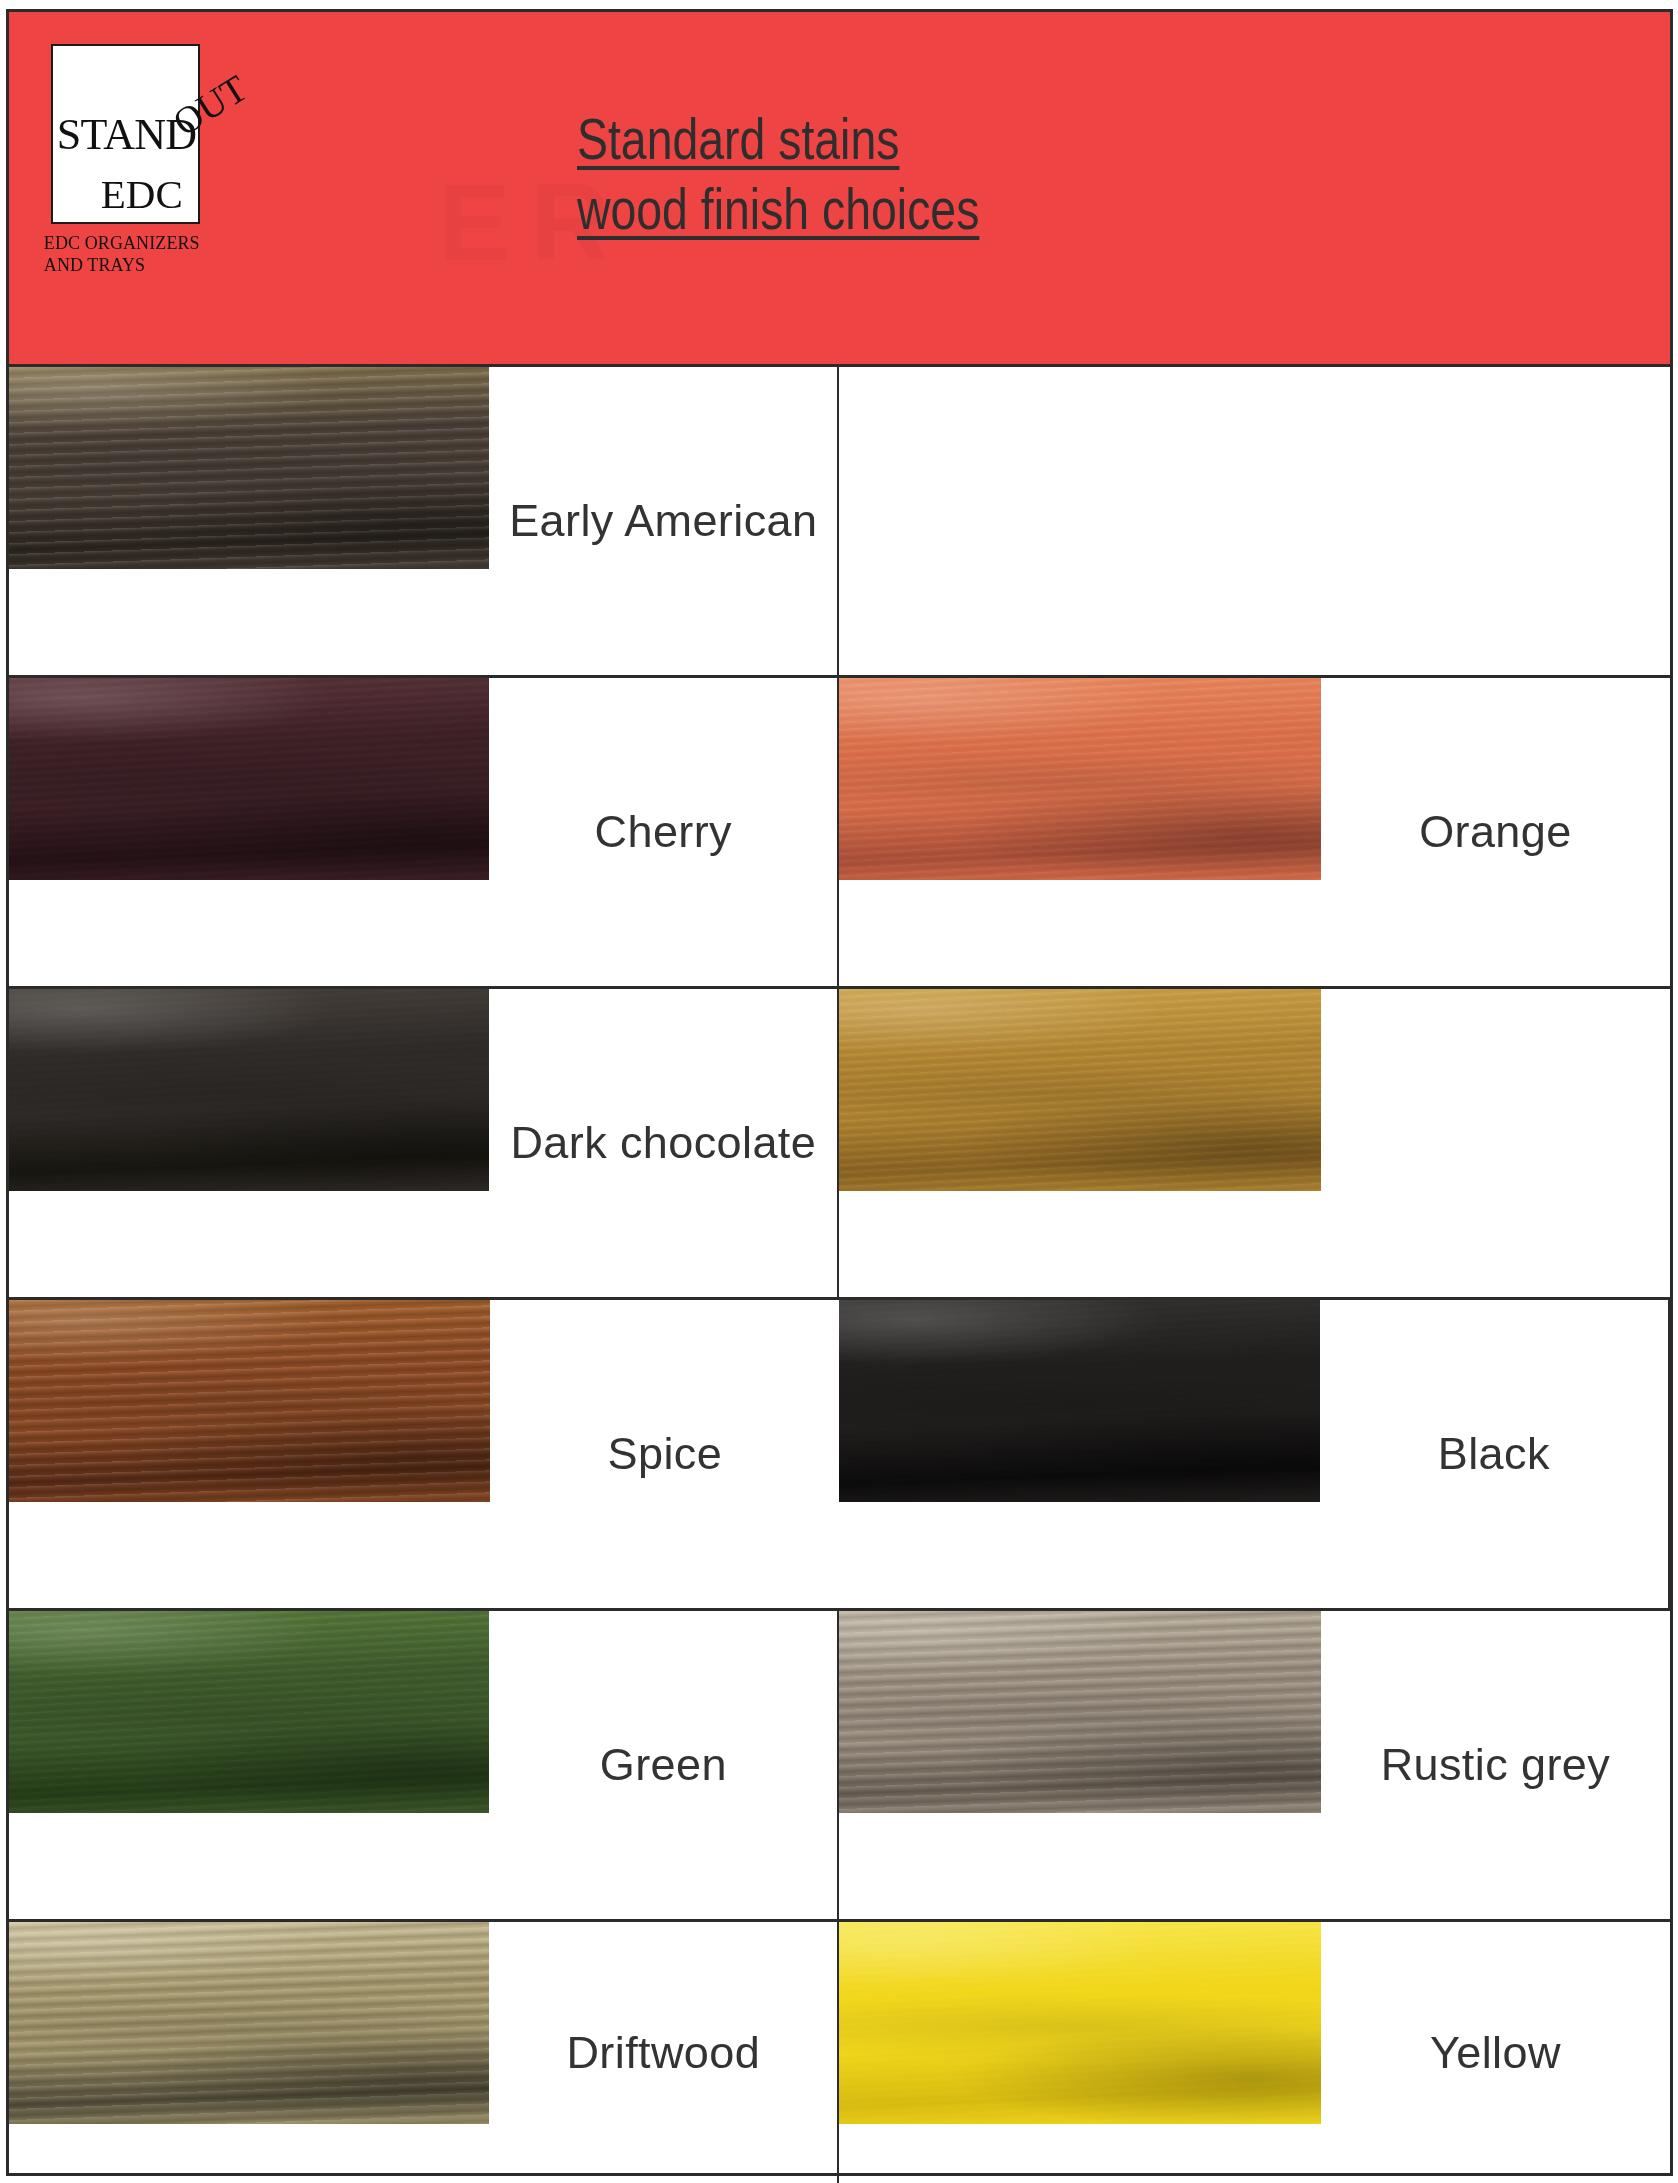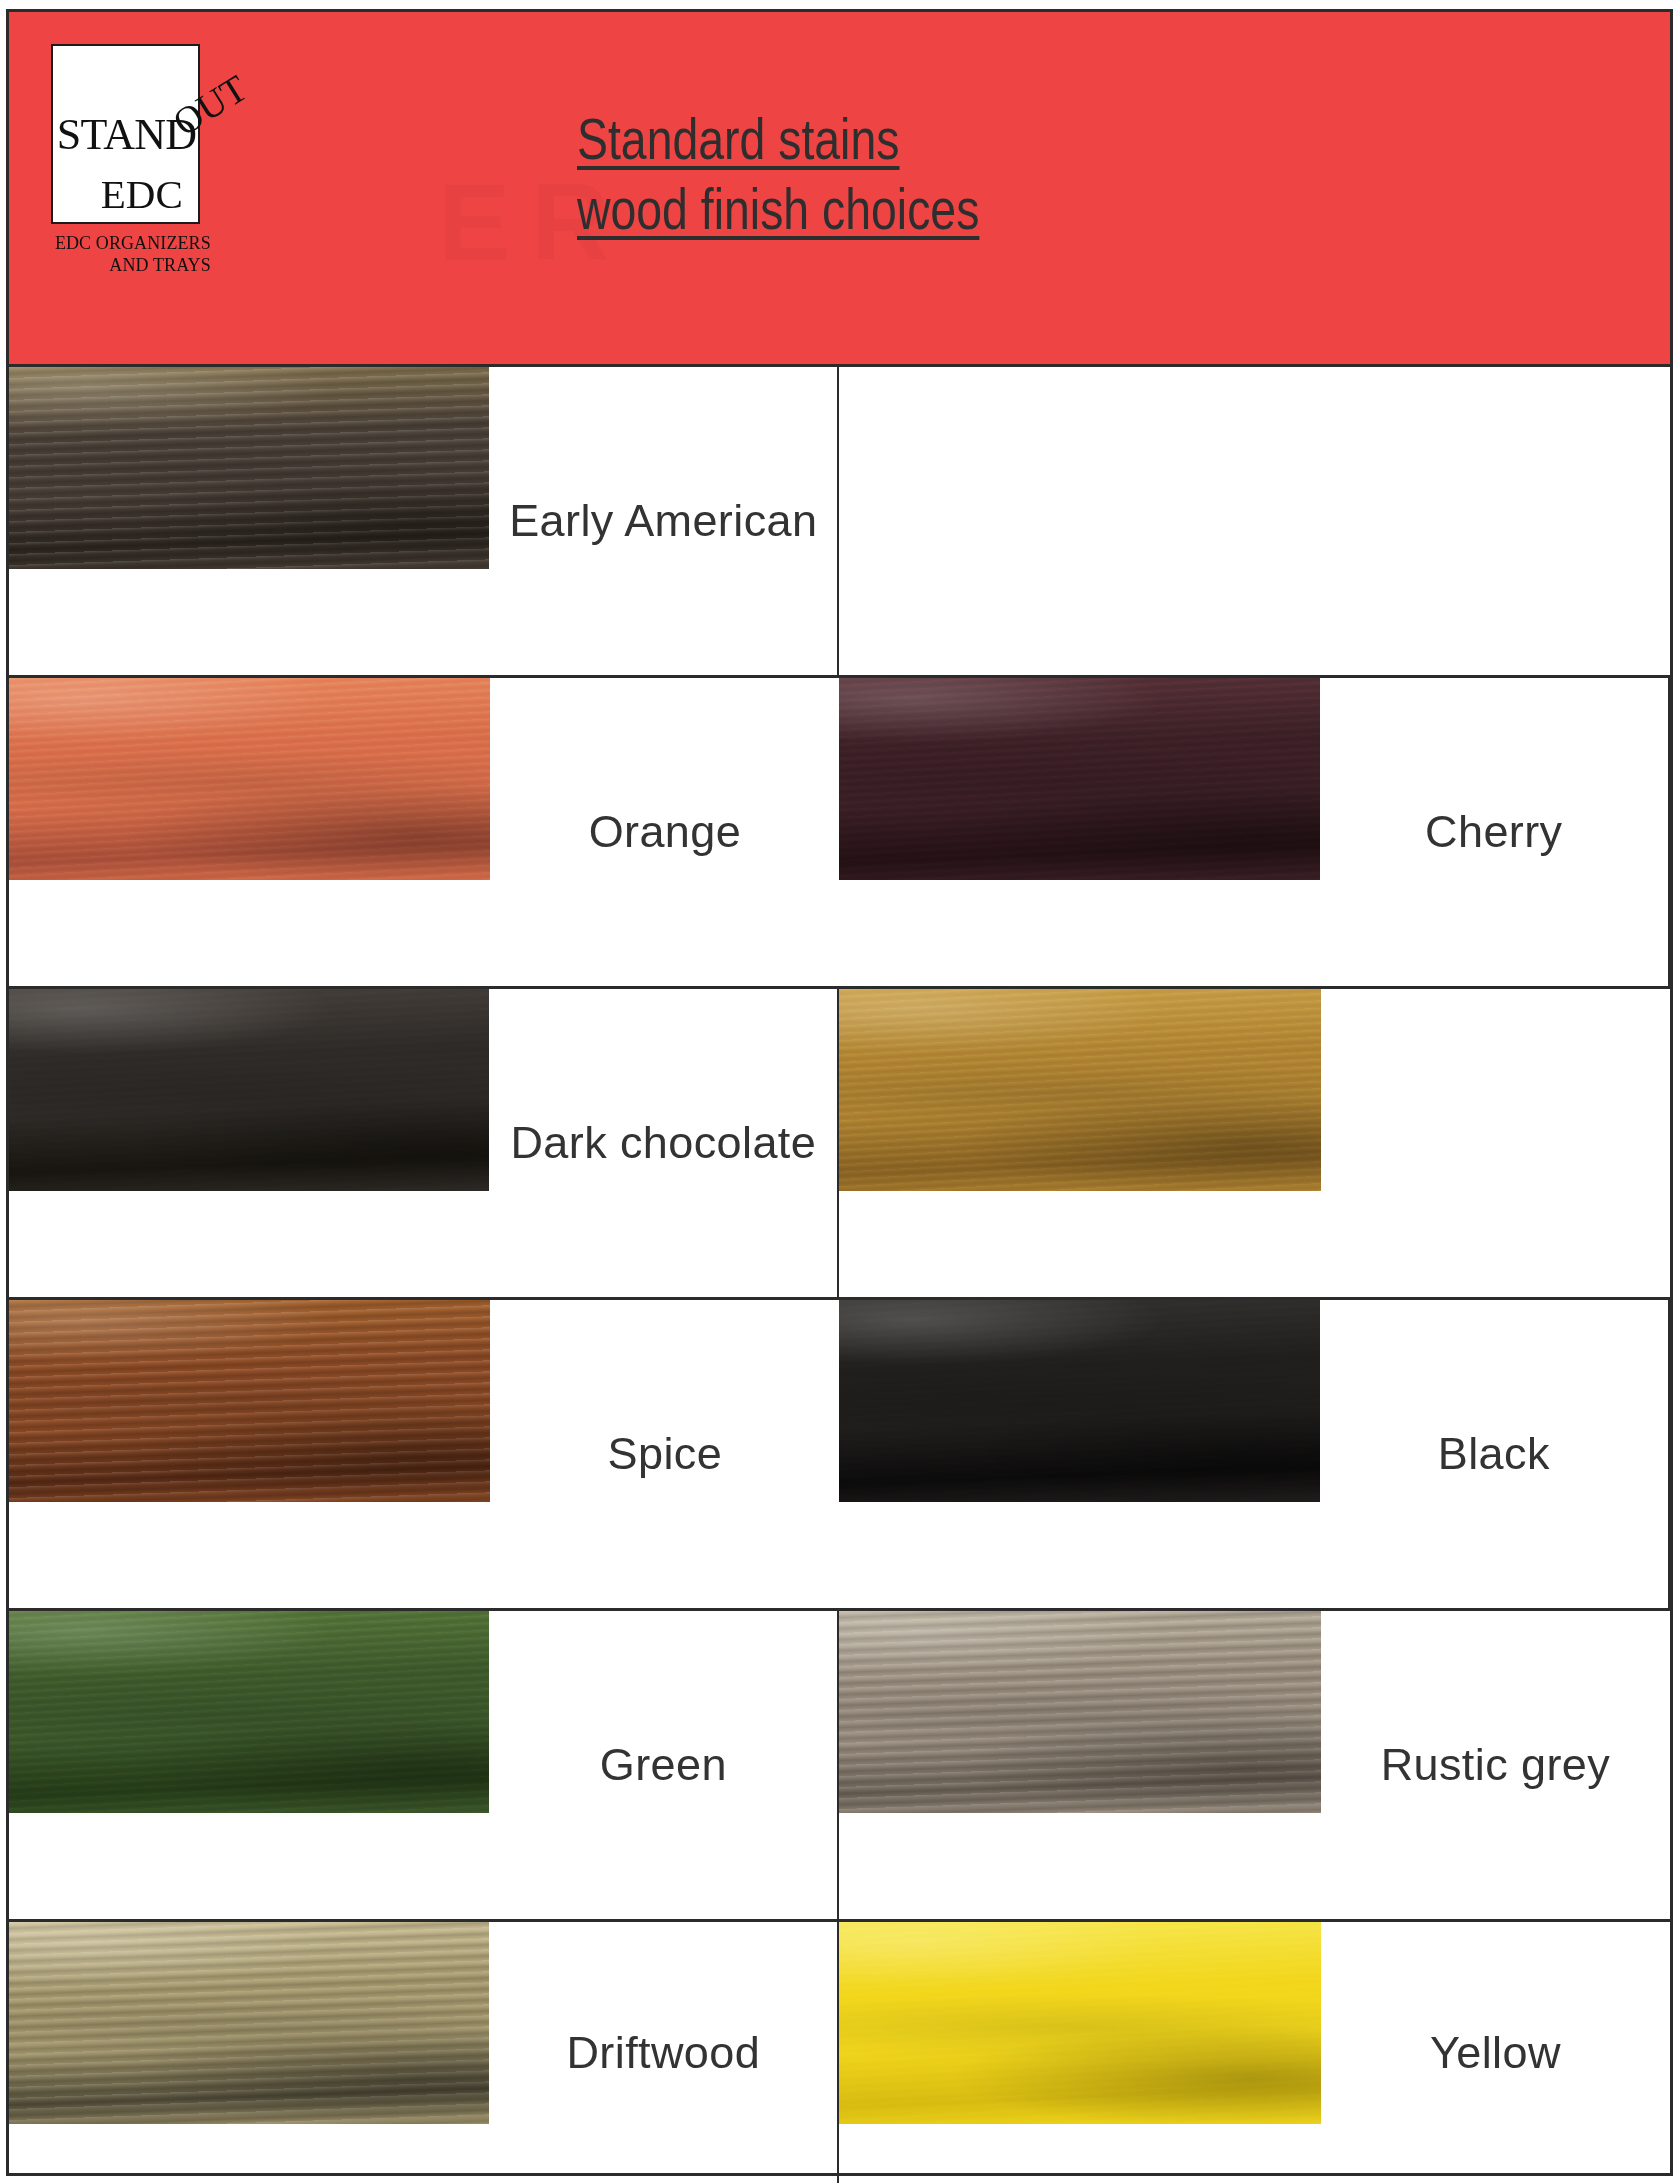--- a/index.html
+++ b/index.html
@@ -84,21 +84,21 @@
     font-size: 41px;
     color: #111;
     white-space: nowrap;
     line-height: 1;
   }
   .logo-tag {
     position: absolute;
     left: 0;
     top: 202px;
     width: 167px;
-    text-align: right;
+    text-align: left;
     font-family: "Liberation Serif", serif;
     font-size: 18px;
     letter-spacing: 0.1px;
     color: #111;
     line-height: 1.22;
   }
 
   
   .watermark {
     position: absolute;
@@ -262,36 +262,36 @@
         <div class="half left">
           <div class="swatch-cell">
             <div class="swatch grainy" style="background: linear-gradient(178deg, rgb(142, 124, 85) 0%, rgb(74, 64, 56) 34%, rgb(74, 64, 56) 58%, rgb(44, 38, 31) 84%, rgb(74, 64, 56) 100%);"></div>
           </div>
           <div class="label-cell">
             <span class="label-text">Early American</span>
           </div>
         </div>
       </div>
       <div class="row">
+        <div class="half left">
+          <div class="swatch-cell">
+            <div class="swatch" style="background: linear-gradient(178deg, rgb(90, 51, 58) 0%, rgb(60, 32, 38) 34%, rgb(60, 32, 38) 58%, rgb(36, 17, 21) 84%, rgb(60, 32, 38) 100%);"></div>
+          </div>
+          <div class="label-cell">
+            <span class="label-text">Cherry</span>
+          </div>
+        </div>
         <div class="half right">
           <div class="swatch-cell">
             <div class="swatch" style="background: linear-gradient(178deg, rgb(232, 138, 96) 0%, rgb(217, 112, 76) 34%, rgb(217, 112, 76) 58%, rgb(169, 80, 58) 84%, rgb(217, 112, 76) 100%);"></div>
           </div>
           <div class="label-cell">
             <span class="label-text">Orange</span>
           </div>
         </div>
-        <div class="half left">
-          <div class="swatch-cell">
-            <div class="swatch" style="background: linear-gradient(178deg, rgb(90, 51, 58) 0%, rgb(60, 32, 38) 34%, rgb(60, 32, 38) 58%, rgb(36, 17, 21) 84%, rgb(60, 32, 38) 100%);"></div>
-          </div>
-          <div class="label-cell">
-            <span class="label-text">Cherry</span>
-          </div>
-        </div>
       </div>
       <div class="row">
         <div class="half left">
           <div class="swatch-cell">
             <div class="swatch smooth" style="background: linear-gradient(178deg, rgb(70, 64, 59) 0%, rgb(46, 42, 39) 34%, rgb(46, 42, 39) 58%, rgb(23, 21, 15) 84%, rgb(46, 42, 39) 100%);"></div>
           </div>
           <div class="label-cell">
             <span class="label-text">Dark chocolate</span>
           </div>
         </div>

